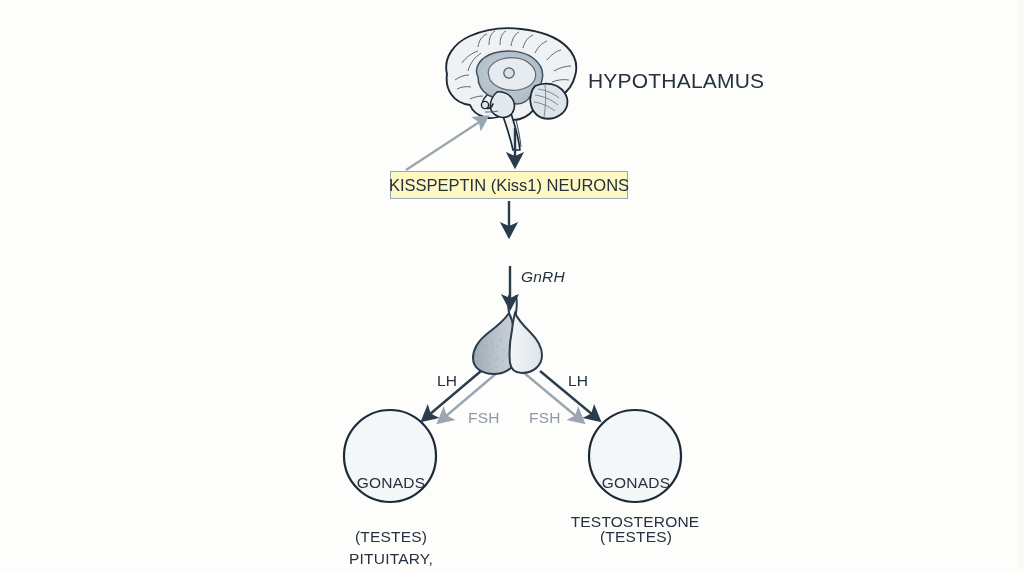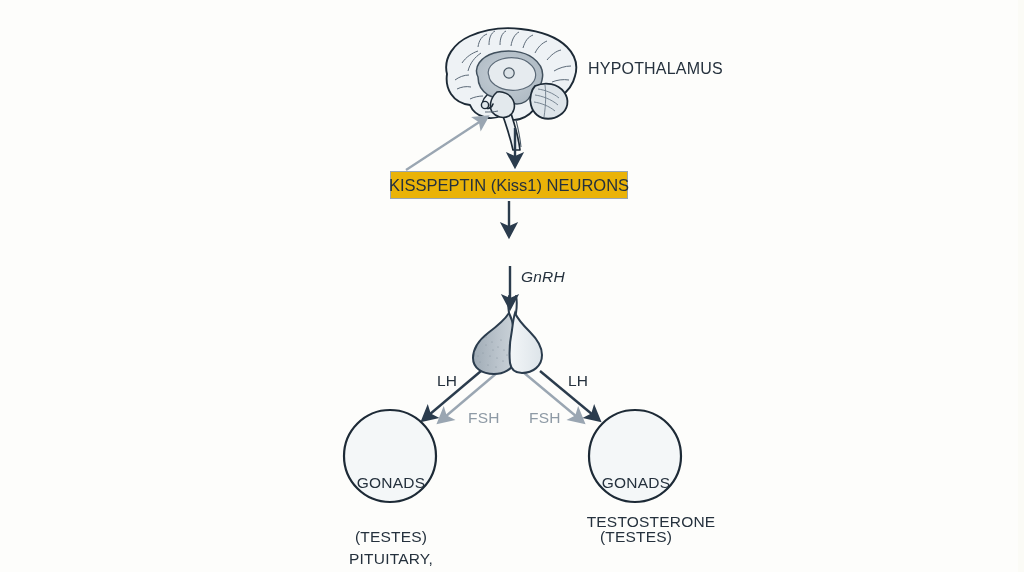--- a/index.html
+++ b/index.html
@@ -32,31 +32,31 @@
   .lbl {
     position: absolute;
     color: #25313d;
     font-family: "Liberation Sans", sans-serif;
     letter-spacing: 0.2px;
     white-space: pre;
     line-height: 1.18;
   }
   .lbl-hypothalamus {
     left: 588px;
-    top: 60px;
-    font-size: 16px;
+    top: 69px;
+    font-size: 21px;
   }
   .lbl-kiss-box {
     position: absolute;
     left: 390px;
     top: 171px;
     width: 238px;
     height: 28px;
     border: 1.4px solid #9aa6b2;
-    background: #eab308;
+    background: #fef9c3;
     box-sizing: border-box;
     display: flex;
     align-items: center;
     justify-content: center;
   }
   .lbl-kiss-text {
     font-size: 16.5px;
     color: #25313d;
     font-family: "Liberation Sans", sans-serif;
     white-space: pre;
@@ -114,21 +114,21 @@
     font-size: 15.5px;
   }
   .lbl-estrogen {
     left: 315px;
     top: 513px;
     width: 152px;
     text-align: center;
     font-size: 15.5px;
   }
   .lbl-testosterone {
-    left: 575px;
+    left: 559px;
     top: 513px;
     width: 152px;
     text-align: center;
     font-size: 15.5px;
   }
   .edge-band {
     position: absolute;
     right: 0;
     top: 0;
     width: 6px;

